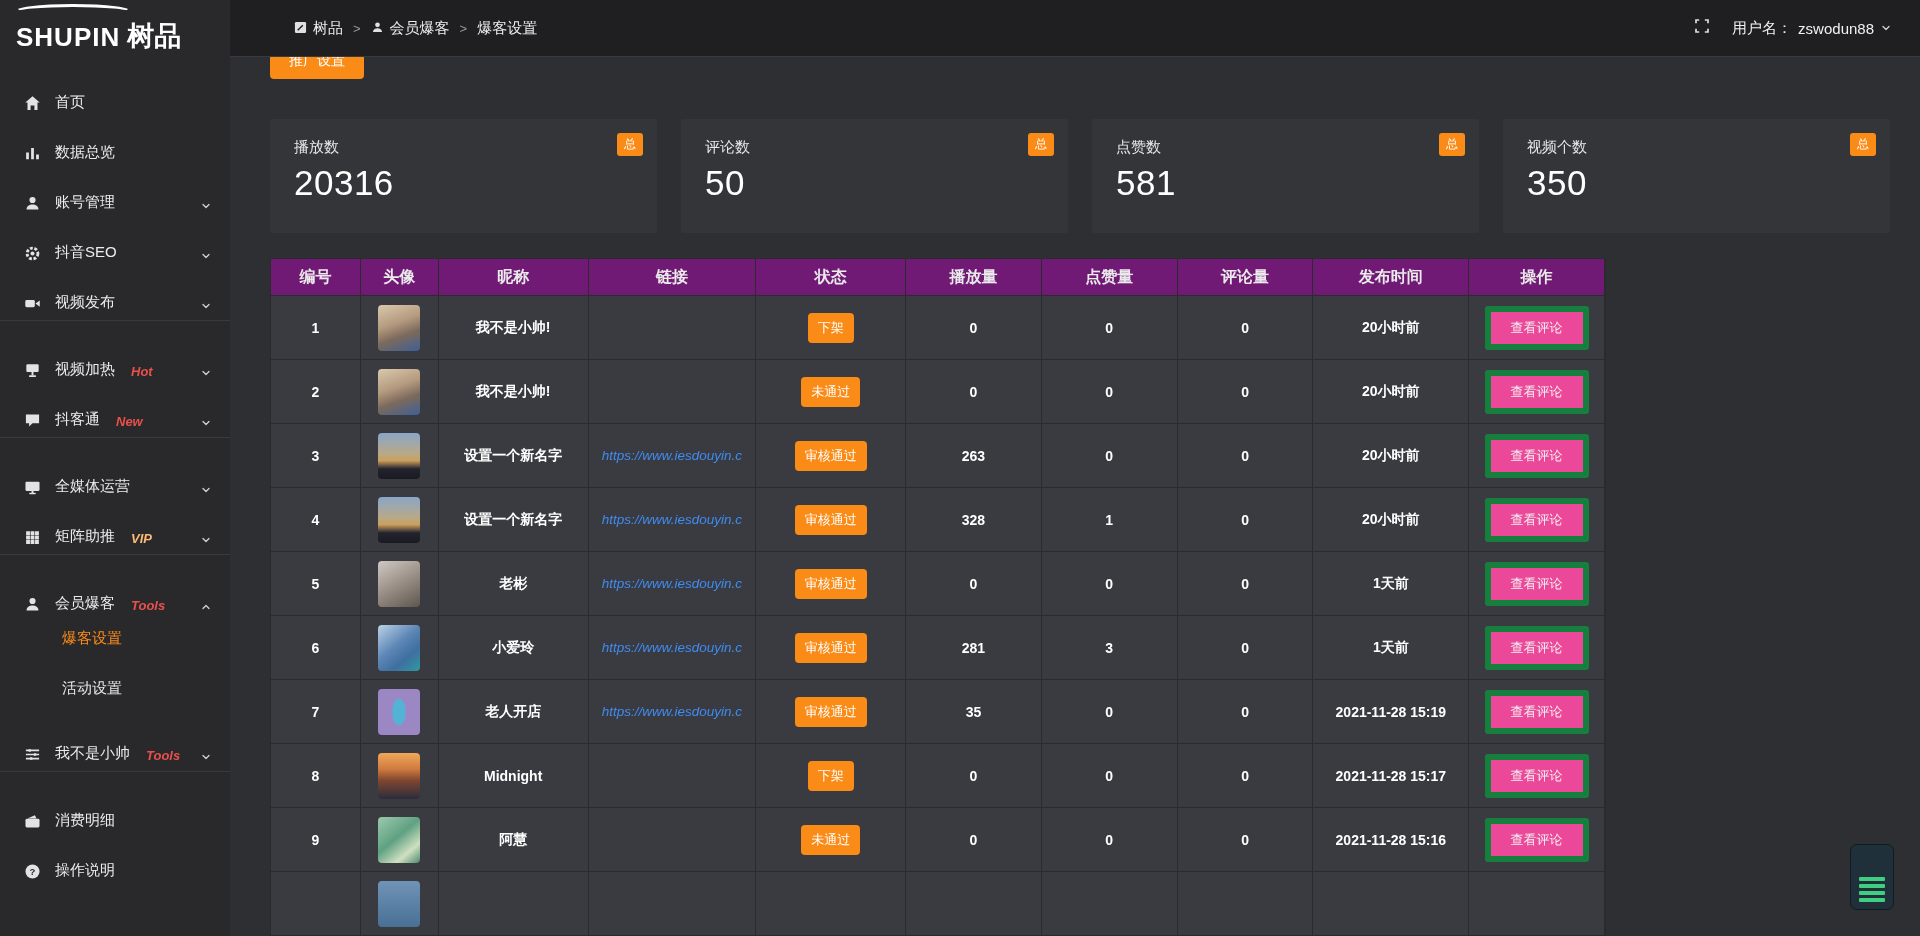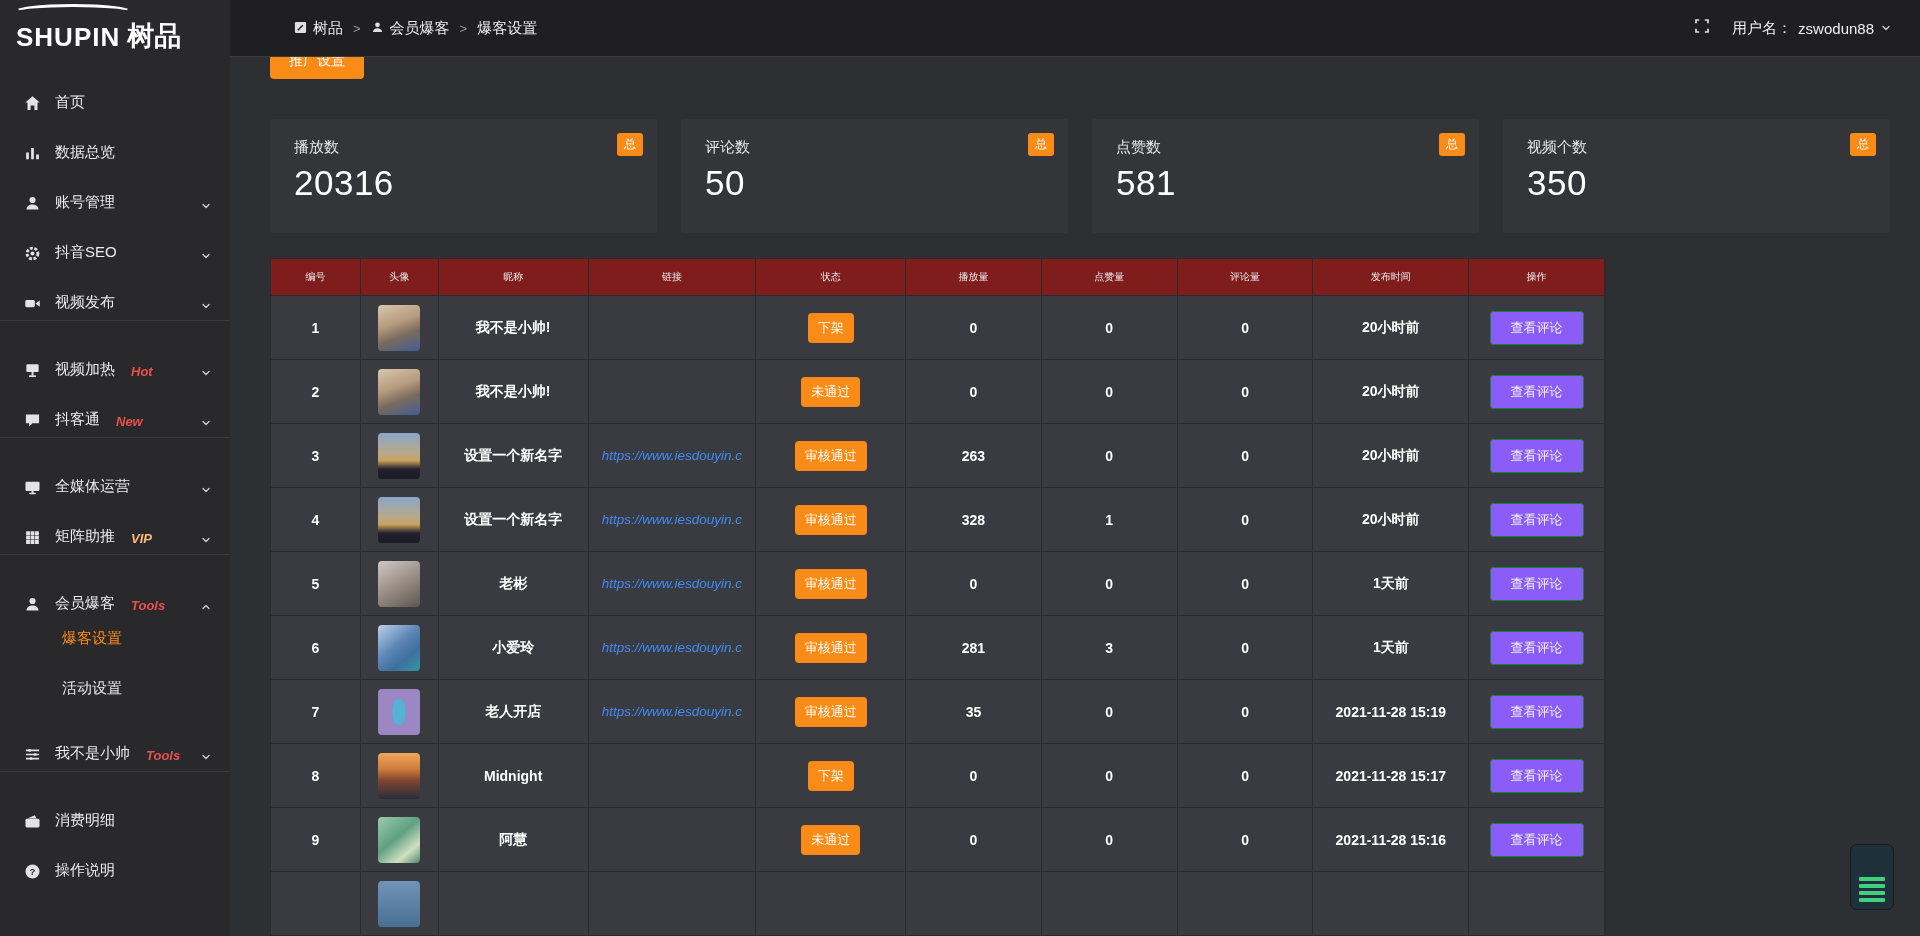--- a/index.html
+++ b/index.html
@@ -46,21 +46,21 @@
   .cards { display:flex; gap:24px; margin-top:40px; }
   .card { flex:1; position:relative; height:114px; background:#343539; border-radius:2px; padding:19px 24px; }
   .card-label { font-size:15px; color:#e8e8e8; }
   .card-value { font-size:35px; color:#fff; margin-top:6px; font-weight:500; letter-spacing:.5px; }
   .total-badge { position:absolute; top:14px; right:14px; background:#fb8b17; color:#fff;
     font-size:12px; padding:3px 7px; border-radius:3px; }
 
   
   .table { margin-top:25px; width:1336px; border:1px solid #2b2b2e; border-bottom:none; }
   .tr, .thead { display:flex; }
-  .th { height:37px; background:#7f1d1d; color:#eaeaea; font-size:10px; font-weight:400; }
+  .th { height:37px; background:#701a75; color:#eaeaea; font-size:16px; font-weight:700; }
   .td { height:64px; background:#393b40; font-size:14px; font-weight:600; color:#fff; }
   .th, .td { display:flex; align-items:center; justify-content:center;
     border-right:1px solid #2b2b2e; border-bottom:1px solid #2b2b2e; overflow:hidden; }
   .c0{width:90px;} .c1{width:78px;} .c2{width:150px;} .c3{width:168px;} .c4{width:150px;}
   .c5{width:136px;} .c6{width:136px;} .c7{width:136px;} .c8{width:156px;} .c9{width:136px;}
 
   .avatar { width:42px; height:46px; border-radius:4px; display:block; }
   .av1,.av2 { background:linear-gradient(160deg,#d9c9ae 0%,#b59a7e 40%,#7b6a5c 65%,#3f5f96 100%); }
   .av3,.av4 { background:linear-gradient(180deg,#8aa6c8 0%,#b8a988 45%,#caa05c 60%,#23232e 78%,#1a1a22 100%); }
   .av5 { background:linear-gradient(150deg,#cfc9c4 0%,#9a8f86 50%,#5d564f 100%); }
@@ -68,21 +68,21 @@
   .av7 { background:#9b87c4; position:relative; }
   .av7::after { content:""; position:absolute; left:50%; top:50%; transform:translate(-50%,-50%);
     width:13px; height:26px; background:#53b3d4; border-radius:45%; }
   .av8 { background:linear-gradient(180deg,#f0a85a 0%,#d07a3e 35%,#7e4630 60%,#2c2c3c 100%); }
   .av9 { background:linear-gradient(140deg,#9cc9ae 0%,#5fa182 45%,#cfe0c0 75%,#4c8a6e 100%); }
   .av10 { background:linear-gradient(180deg,#6f94b8,#4a6f94); }
 
   .link { color:#3f8cf3; font-size:13.5px; font-weight:400; white-space:nowrap; text-decoration:none;
     max-width:158px; overflow:hidden; cursor:pointer;font-style:italic; }
   .status { background:#fb8b17; color:#fff; font-size:13px; font-weight:400; padding:6px 10px; border-radius:4px; }
-  .view-btn { background:#8b5cf6; border:1px solid #15803d; color:#f0f0f0; font-size:13px;
+  .view-btn { background:#ec4899; border:6px solid #15803d; color:#f0f0f0; font-size:13px;
     padding:7px 20px; border-radius:3px; cursor:pointer; font-family:inherit; }
   .status:empty, .view-btn:empty, .link:empty { display:none; }
 
   
   .float-widget { position:fixed; right:26px; bottom:26px; width:44px; height:66px; background:#20303a;
     border:1px solid #101a21; border-radius:7px; display:flex; flex-direction:column;
     justify-content:flex-end; padding:5px 8px 7px; cursor:pointer; z-index:6; }
   .fw-bar { height:4px; border-radius:1px; background:#3fcf7e; margin-top:3px; }
 </style>
 </head>

